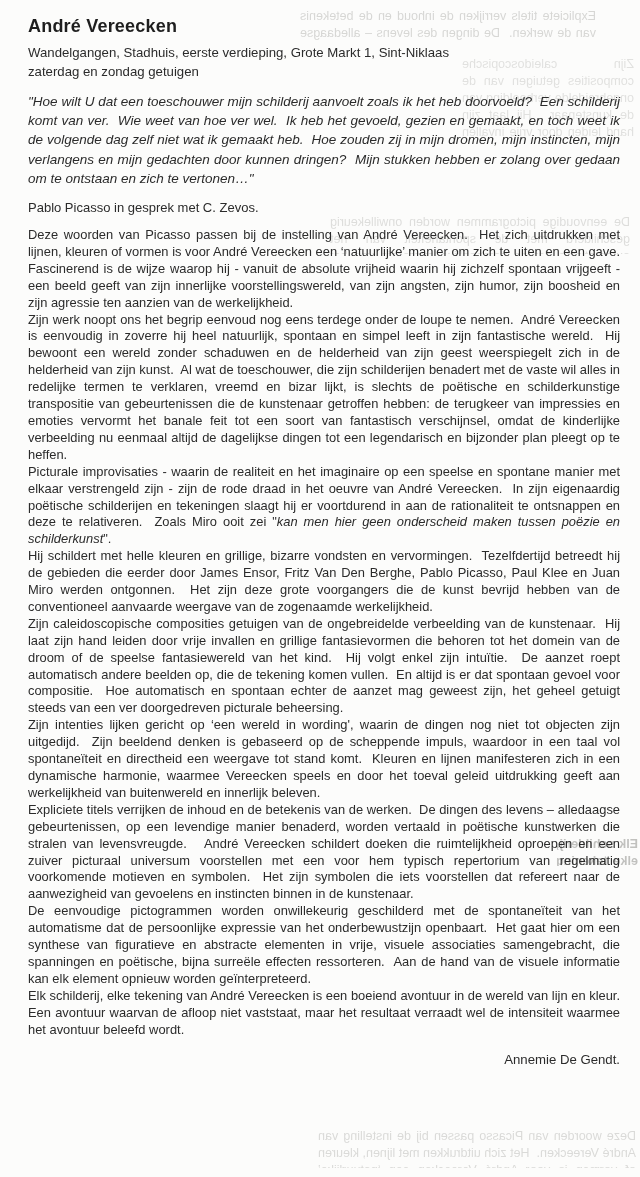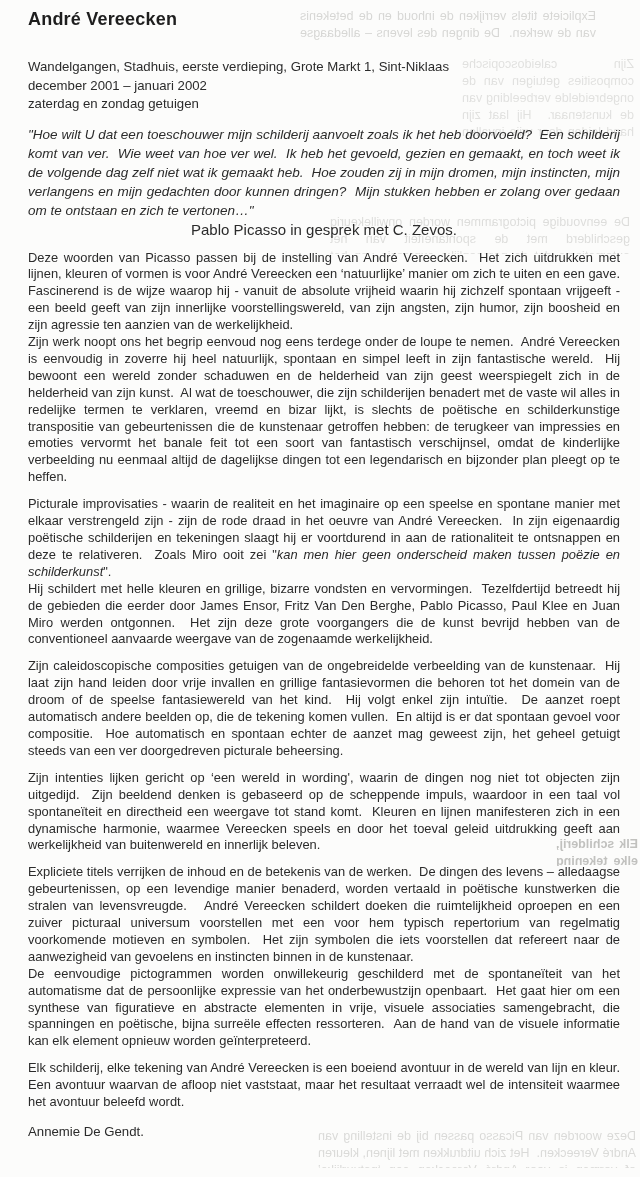--- a/index.html
+++ b/index.html
@@ -32,78 +32,78 @@
   }
   .bleed.strong { color: #9a9a97; font-weight: bold; opacity: 0.6; }
 
   .content {
     position: absolute;
     left: 28px; top: 0;
     width: 592px;
   }
   .doc-title {
     margin: 0;
-    padding-top: 9px;
+    padding-top: 16px;
     font-size: 18px;
     font-weight: bold;
     color: #1e1e1e;
     letter-spacing: 0.2px;
   }
   .info-block {
-    margin-top: 28px;
+    margin-top: 7px;
     font-size: 13.2px;
     line-height: 18.5px;
     color: #2b2b2b;
   }
   .quote {
     margin: 11px 0 0 0;
     font-style: italic;
     font-size: 13.5px;
     line-height: 19.2px;
     text-align: justify;
     white-space: pre-wrap;
   }
   .attribution {
-    margin-top: 0;
-    font-size: 15px;
-    text-align: center;
+    margin-top: 12px;
+    font-size: 13px;
+    text-align: left;
   }
   .body-text { margin-top: 12px; }
   .body-p {
     margin: 0;
     font-size: 12.9px;
     line-height: 16.9px;
     text-align: justify;
     white-space: pre-wrap;
   }
-  .body-p.gap { margin-top: 10px; }
+  .body-p.gap { }
   .body-p .it { font-style: italic; }
   .signature {
     margin-top: 13px;
     font-size: 13.2px;
+    text-align: right;
   }
 </style>
 </head>
 <body>
 
 <div class="page">
 
   <div class="bleed" style="top:8px; left:300px; width:296px; height:36px;">Expliciete titels verrijken de inhoud en de betekenis van de werken.  De dingen des levens – alledaagse gebeurtenissen, op een levendige manier benaderd, worden vertaald in poëtische kunstwerken die stralen van levensvreugde.   André Vereecken schildert doeken die ruimtelijkheid oproepen en een zuiver picturaal universum voorstellen met een voor hem typisch repertorium van regelmatig voorkomende motieven en symbolen.  Het zijn symbolen die iets voorstellen dat refereert naar de aanwezigheid van gevoelens en instincten binnen in de kunstenaar.</div>
   <div class="bleed" style="top:56px; left:462px; width:172px; height:80px; opacity:0.4;">Zijn caleidoscopische composities getuigen van de ongebreidelde verbeelding van de kunstenaar.  Hij laat zijn hand leiden door vrije invallen en grillige fantasievormen die behoren tot het domein van de droom of de speelse fantasiewereld van het kind.  Hij volgt enkel zijn intuïtie.  De aanzet roept automatisch andere beelden op, die de tekening komen vullen.  En altijd is er dat spontaan gevoel voor compositie.  Hoe automatisch en spontaan echter de aanzet mag geweest zijn, het geheel getuigt steeds van een ver doorgedreven picturale beheersing.</div>
   <div class="bleed" style="top:214px; left:330px; width:300px; height:40px; opacity:0.45;">De eenvoudige pictogrammen worden onwillekeurig geschilderd met de spontaneïteit van het automatisme dat de persoonlijke expressie van het onderbewustzijn openbaart.  Het gaat hier om een synthese van figuratieve en abstracte elementen in vrije, visuele associaties samengebracht, die spanningen en poëtische, bijna surreële effecten ressorteren.  Aan de hand van de visuele informatie kan elk element opnieuw worden geïnterpreteerd.</div>
   <div class="bleed strong" style="top:836px; left:556px; width:82px; height:30px;">Elk schilderij, elke tekening van André Vereecken is een boeiend avontuur in de wereld van lijn en kleur.  Een avontuur waarvan de afloop niet vaststaat, maar het resultaat verraadt wel de intensiteit waarmee het avontuur beleefd wordt.</div>
   <div class="bleed" style="top:1128px; left:318px; width:318px; height:40px; opacity:0.5;">Deze woorden van Picasso passen bij de instelling van André Vereecken.  Het zich uitdrukken met lijnen, kleuren of vormen is voor André Vereecken een ‘natuurlijke’ manier om zich te uiten en een gave.  Fascinerend is de wijze waarop hij - vanuit de absolute vrijheid waarin hij zichzelf spontaan vrijgeeft - een beeld geeft van zijn innerlijke voorstellingswereld, van zijn angsten, zijn humor, zijn boosheid en zijn agressie ten aanzien van de werkelijkheid.</div>
 
   <div class="content">
 
     <h1 class="doc-title">André Vereecken</h1>
 
     <div class="info-block">
       <div>Wandelgangen, Stadhuis, eerste verdieping, Grote Markt 1, Sint-Niklaas</div>
-      <div>december 2001 – januari 2002</div>
       <div>zaterdag en zondag getuigen</div>
     </div>
 
     <p class="quote">"Hoe wilt U dat een toeschouwer mijn schilderij aanvoelt zoals ik het heb doorvoeld?  Een schilderij komt van ver.  Wie weet van hoe ver wel.  Ik heb het gevoeld, gezien en gemaakt, en toch weet ik de volgende dag zelf niet wat ik gemaakt heb.  Hoe zouden zij in mijn dromen, mijn instincten, mijn verlangens en mijn gedachten door kunnen dringen?  Mijn stukken hebben er zolang over gedaan om te ontstaan en zich te vertonen…"</p>
 
     <div class="attribution">Pablo Picasso in gesprek met C. Zevos.</div>
 
     <div class="body-text">
         <p class="body-p"><span>Deze woorden van Picasso passen bij de instelling van André Vereecken.  Het zich uitdrukken met lijnen, kleuren of vormen is voor André Vereecken een ‘natuurlijke’ manier om zich te uiten en een gave.  Fascinerend is de wijze waarop hij - vanuit de absolute vrijheid waarin hij zichzelf spontaan vrijgeeft - een beeld geeft van zijn innerlijke voorstellingswereld, van zijn angsten, zijn humor, zijn boosheid en zijn agressie ten aanzien van de werkelijkheid.</span></p>
         <p class="body-p"><span>Zijn werk noopt ons het begrip eenvoud nog eens terdege onder de loupe te nemen.  André Vereecken is eenvoudig in zoverre hij heel natuurlijk, spontaan en simpel leeft in zijn fantastische wereld.  Hij bewoont een wereld zonder schaduwen en de helderheid van zijn geest weerspiegelt zich in de helderheid van zijn kunst.  Al wat de toeschouwer, die zijn schilderijen benadert met de vaste wil alles in redelijke termen te verklaren, vreemd en bizar lijkt, is slechts de poëtische en schilderkunstige transpositie van gebeurtenissen die de kunstenaar getroffen hebben: de terugkeer van impressies en emoties vervormt het banale feit tot een soort van fantastisch verschijnsel, omdat de kinderlijke verbeelding nu eenmaal altijd de dagelijkse dingen tot een legendarisch en bijzonder plan pleegt op te heffen.</span></p>

